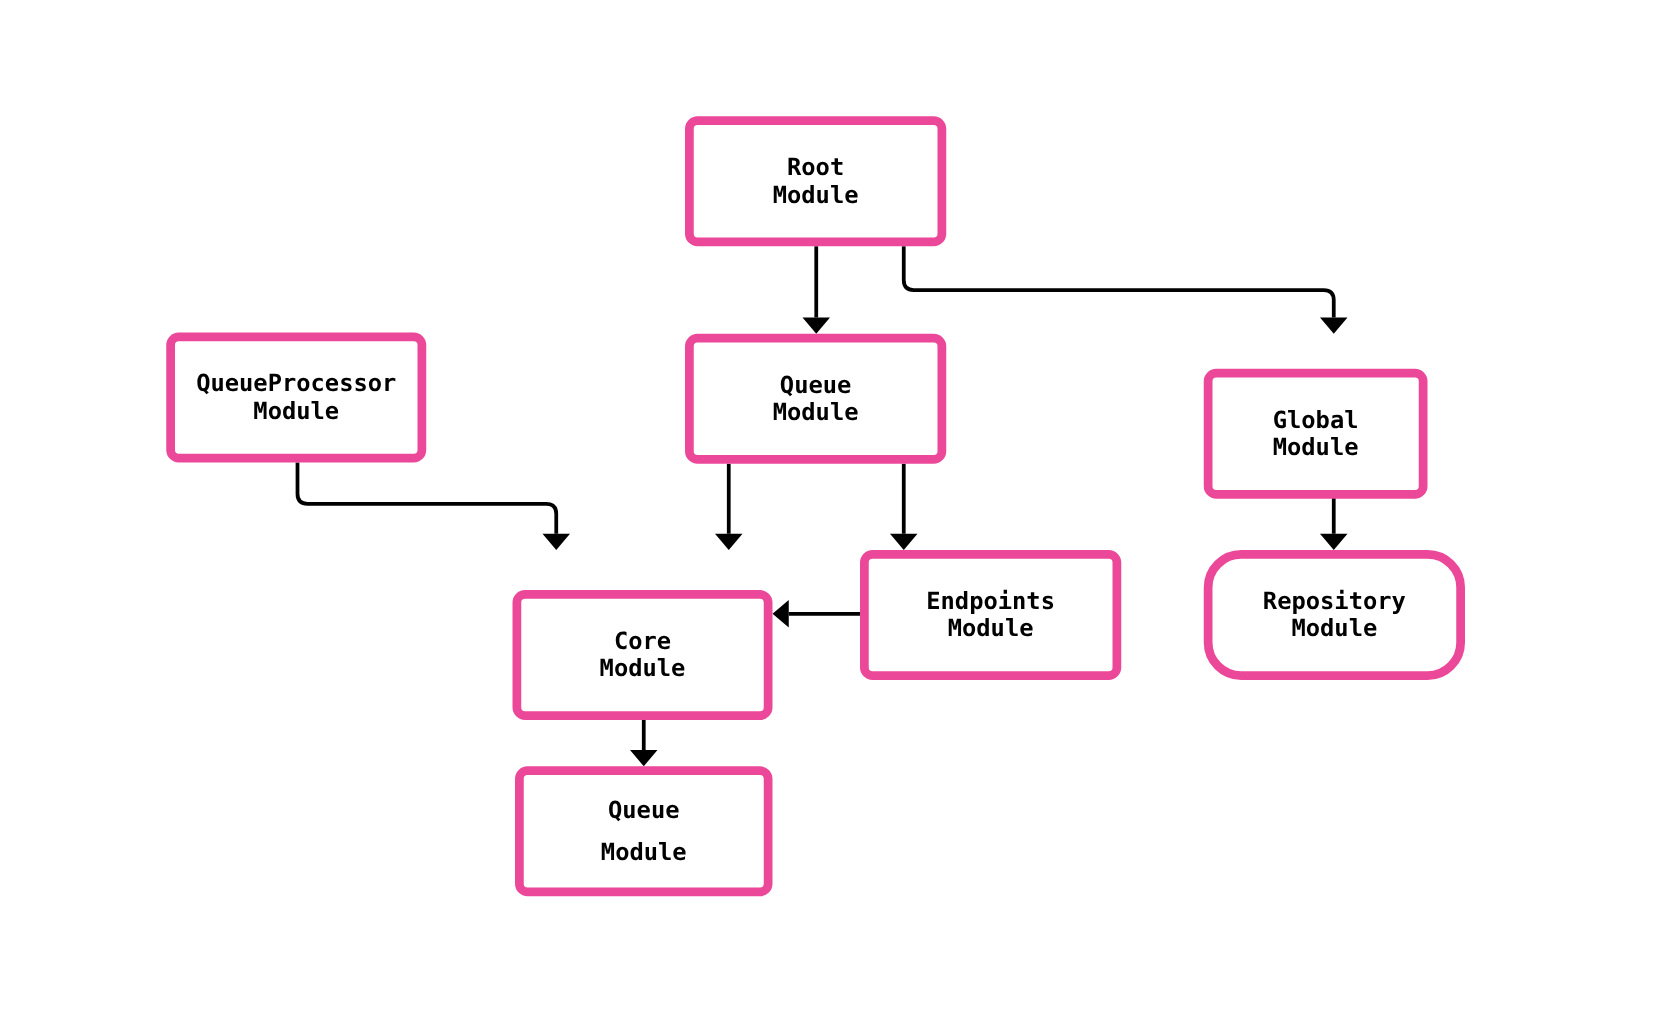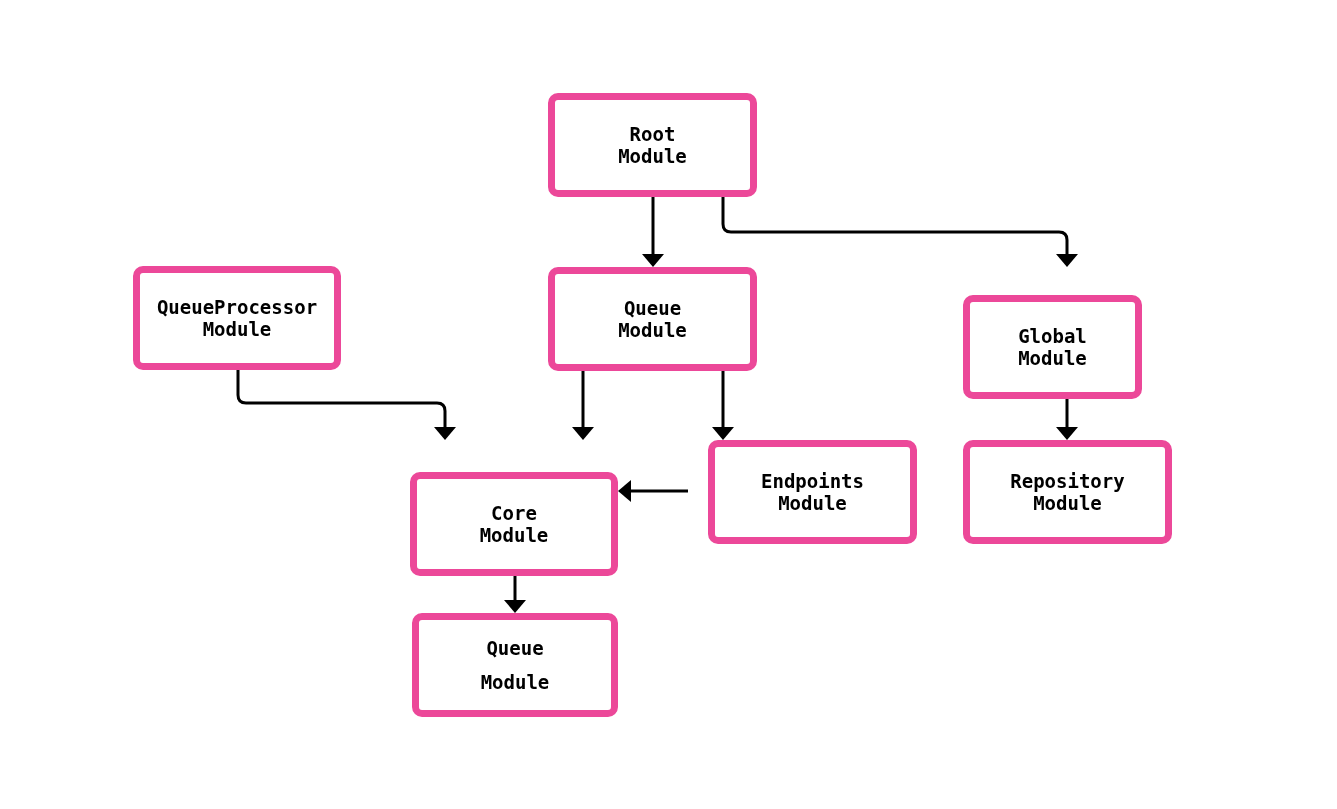--- a/index.html
+++ b/index.html
@@ -93,25 +93,25 @@
         <div class="node-line">Module</div>
       </div>
       <div class="node" style="left: 963px; top: 267px; width: 179px; height: 104px; margin-top: 28px;">
         <div class="node-line">Global</div>
         <div class="node-line">Module</div>
       </div>
       <div class="node" style="left: 410px; top: 440px; width: 208px; height: 104px; margin-top: 32px;">
         <div class="node-line">Core</div>
         <div class="node-line">Module</div>
       </div>
-      <div class="node" style="left: 688px; top: 440px; width: 209px; height: 104px; margin-left: 20px;">
+      <div class="node" style="left: 688px; top: 440px; width: 209px; height: 104px;">
         <div class="node-line">Endpoints</div>
         <div class="node-line">Module</div>
       </div>
-      <div class="node" style="left: 963px; top: 440px; width: 209px; height: 104px;">
+      <div class="node" style="left: 963px; top: 440px; width: 209px; height: 104px; border-radius: 30px;">
         <div class="node-line">Repository</div>
         <div class="node-line">Module</div>
       </div>
       <div class="node" style="left: 412px; top: 613px; width: 206px; height: 104px; gap: 12px;">
         <div class="node-line">Queue</div>
         <div class="node-line">Module</div>
       </div>
     </div>
 </div>
 

